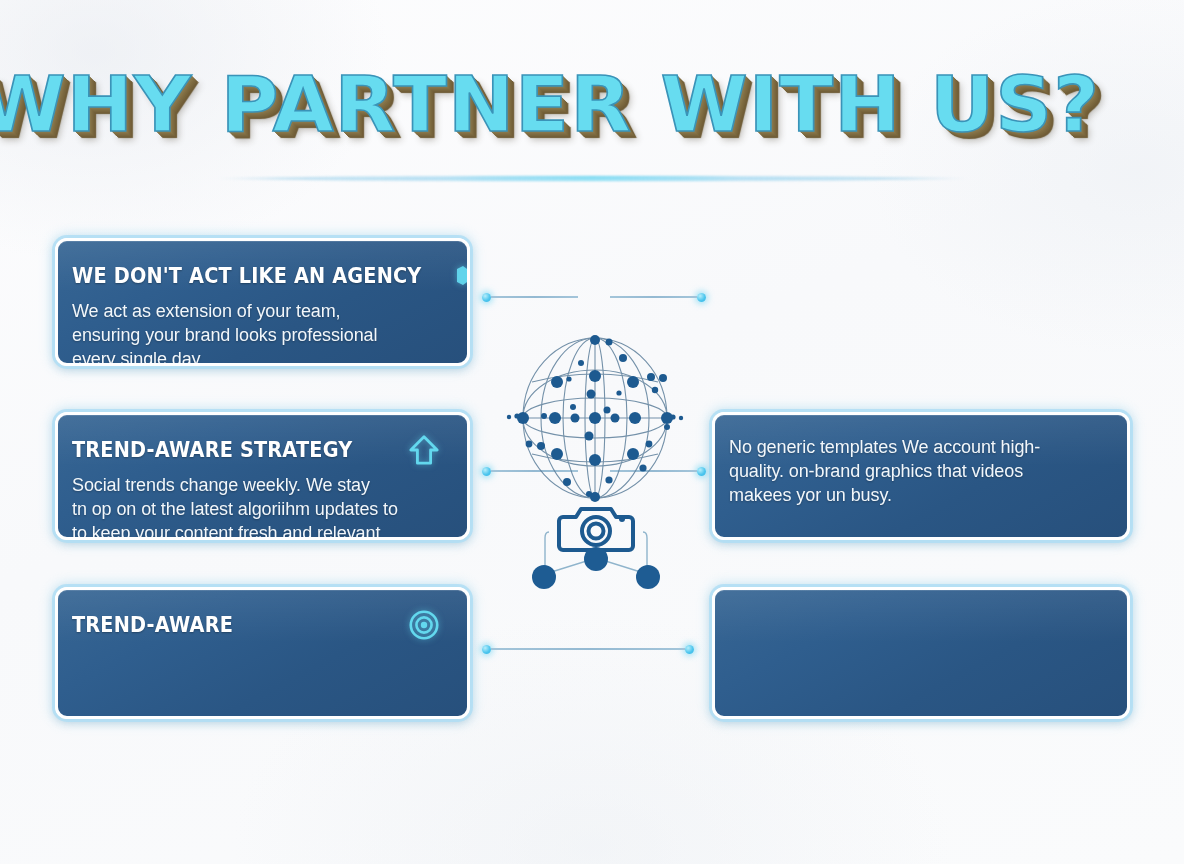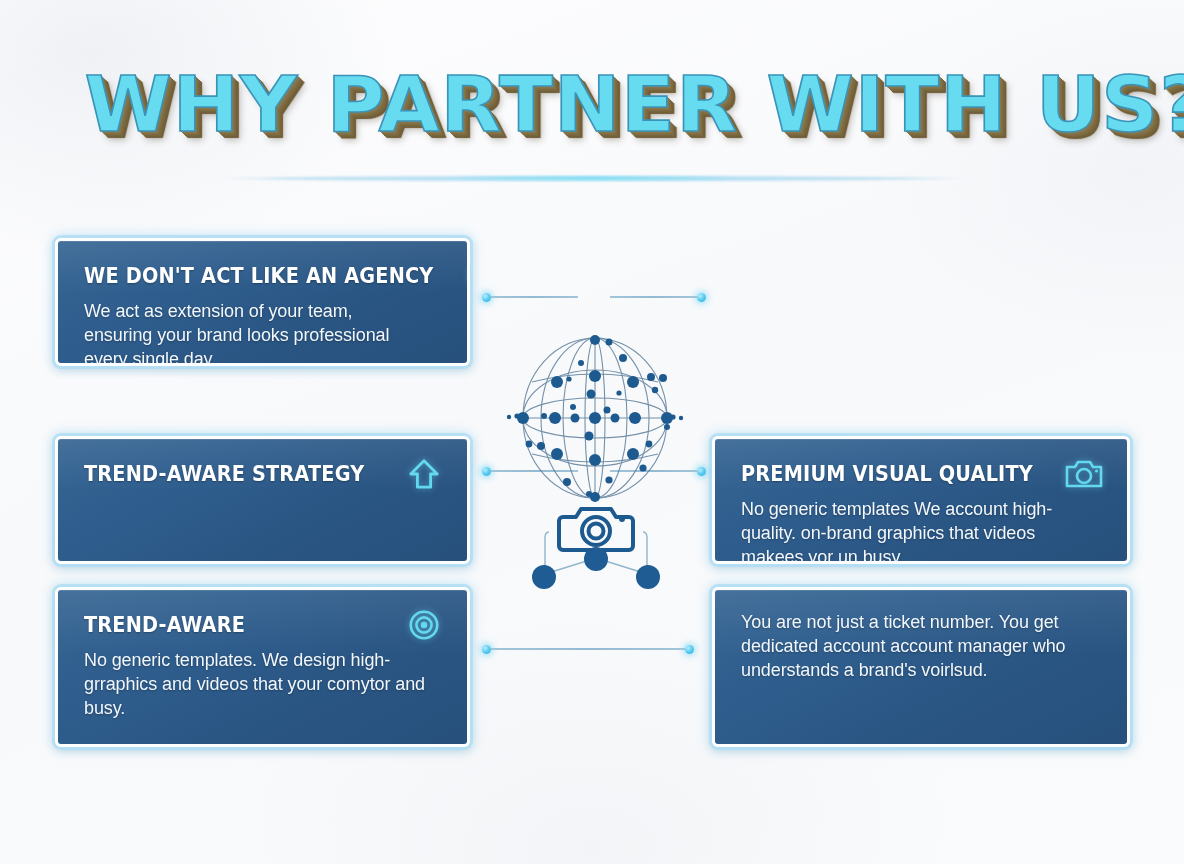--- a/index.html
+++ b/index.html
@@ -26,21 +26,21 @@
       linear-gradient(160deg, #fdfdfe 0%, #f8f9fb 45%, #fafbfc 100%);
     overflow: hidden;
   }
 
   
   .title-wrap {
     position: absolute;
     top: 60px;
     left: 0;
     width: 1184px;
-    text-align: right;
+    text-align: left;
   }
   .title {
     display: inline-block;
     font-family: "DejaVu Sans", sans-serif;
     font-size: 76px;
     font-weight: bold;
     letter-spacing: 1px;
     color: #67dcf0;
     transform: scaleX(1.04);
     -webkit-text-stroke: 1.6px #3a93b8;
@@ -85,44 +85,44 @@
       rgba(214,243,252,0.85) 50%,
       rgba(190,230,246,0.55) 75%,
       rgba(255,255,255,0) 100%);
     filter: blur(0.8px);
   }
 
   
   .card {
     position: absolute;
     box-sizing: border-box;
-    border-radius: 6px;
+    border-radius: 12px;
     background: linear-gradient(152deg, #376694 0%, #2f5e8e 30%, #2a5684 62%, #27507c 100%);
     border: 3px solid #ffffff;
-    padding: 16px 22px 14px 26px;
+    padding: 16px 22px 14px 14px;
     box-shadow:
       0 0 0 3px rgba(176,222,244,0.85),
       0 0 12px 4px rgba(150,212,240,0.45),
       0 3px 10px rgba(40,70,100,0.22),
       inset 0 1px 0 rgba(255,255,255,0.12);
     overflow: hidden;
   }
   .card::before {
     content: "";
     position: absolute;
     left: 0; top: 0; right: 0;
     height: 42%;
     background: linear-gradient(180deg, rgba(255,255,255,0.07), rgba(255,255,255,0));
     pointer-events: none;
   }
   .card-left  { left: 55px;  width: 415px; }
   .card-right { left: 712px; width: 418px; }
   .row-1 { top: 238px; height: 128px; }
-  .row-2 { top: 436px; height: 128px; }
-  .row-3 { top: 587px; height: 160px; }
+  .row-2 { top: 412px; height: 128px; }
+  .row-3 { top: 587px; height: 132px; }
 
   .card-head {
     position: relative;
     display: flex;
     align-items: center;
     justify-content: space-between;
     gap: 10px;
     min-height: 34px;
   }
   .card-title {
@@ -235,58 +235,45 @@
 
   <div class="card card-left row-2">
     <div class="card-head">
       <div class="card-title">TREND-AWARE STRATEGY</div>
       <div class="card-icon">
         <svg viewBox="0 0 34 36" width="32" height="34" fill="none" stroke="currentColor" stroke-width="3" stroke-linejoin="round">
           <path d="M17 4 L31 18 L24 18 L24 32 L10 32 L10 18 L3 18 Z"></path>
         </svg>
       </div>
     </div>
+    <div class="card-body">Social trends change weekly. We stay
+tn op on ot the latest algoriihm updates to
+to keep your content fresh and relevant.</div>
   </div>
 
   <div class="card card-right row-2">
-    <div class="card-head">
-      <div class="card-title">PREMIUM VISUAL QUALITY</div>
-      <div class="card-icon">
-        <svg viewBox="0 0 40 34" width="40" height="34" fill="none" stroke="currentColor" stroke-width="2.6" stroke-linejoin="round">
-          <path d="M3 10 L11 10 L14 5 L26 5 L29 10 L37 10 L37 29 L3 29 Z"></path>
-          <circle cx="20" cy="19" r="7"></circle>
-          <circle cx="32.5" cy="14" r="1.6" fill="currentColor" stroke="none"></circle>
-        </svg>
-      </div>
-    </div>
     <div class="card-body">No generic templates We account high-
 quality. on-brand graphics that videos
 makees yor un busy.</div>
   </div>
 
   <div class="card card-left row-3">
     <div class="card-head">
       <div class="card-title">TREND-AWARE</div>
       <div class="card-icon">
         <svg viewBox="0 0 36 36" width="34" height="34" fill="none" stroke="currentColor" stroke-width="2.8">
           <circle cx="18" cy="18" r="14"></circle>
           <circle cx="18" cy="18" r="8"></circle>
           <circle cx="18" cy="18" r="3.4" fill="currentColor" stroke="none"></circle>
         </svg>
       </div>
     </div>
-    <div class="card-body">No generic templates. We design high-
-grraphics and videos that your comytor and
-busy.</div>
   </div>
 
   <div class="card card-right row-3">
-    <div class="card-body">You are not just a ticket number. You get
-dedicated account account manager who
-understands a brand's voirlsud.</div>
   </div>
 
   <div class="connector conn-1-left">
     <span class="dot"></span>
     <span class="line"></span>
   </div>
   <div class="connector conn-1-right">
     <span class="line"></span>
     <span class="dot"></span>
   </div>

